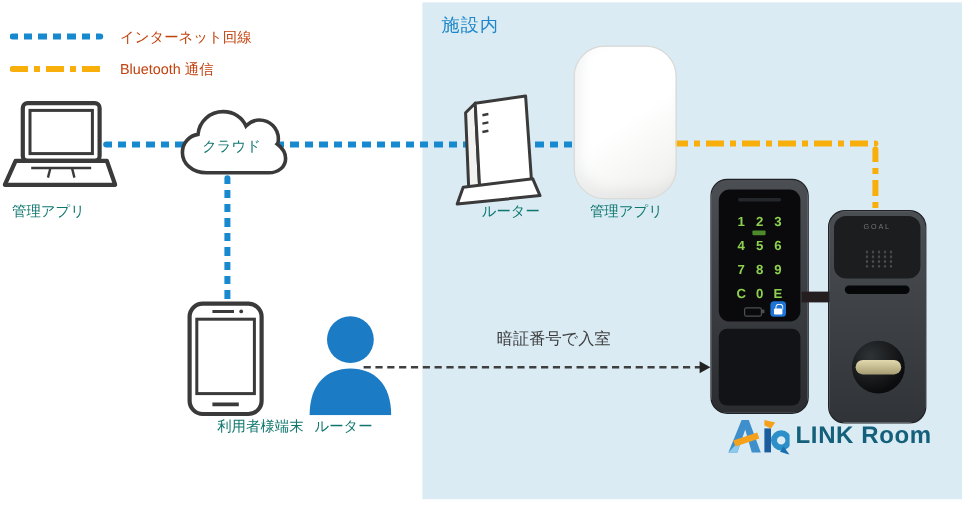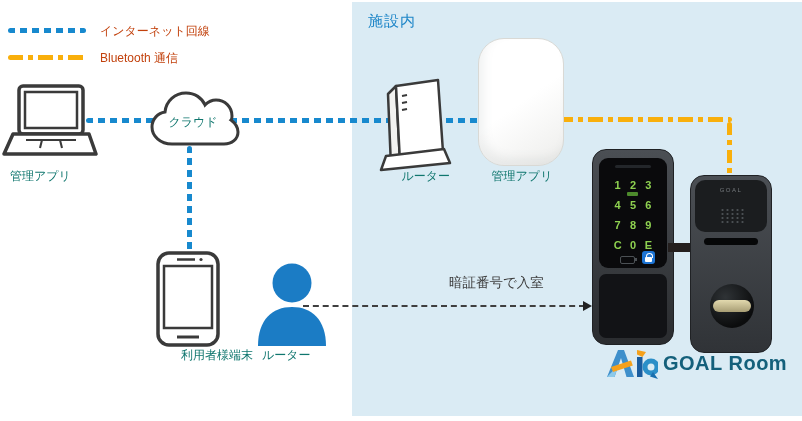--- a/index.html
+++ b/index.html
@@ -18,21 +18,21 @@
   .dashdot-h{background:repeating-linear-gradient(90deg,#F9AF0B 0 15px,transparent 15px 20px,#F9AF0B 20px 25px,transparent 25px 30px);}
   .dot-v{background:repeating-linear-gradient(180deg,#1789CE 0 7px,transparent 7px 12px);}
   .dashdot-v{background:repeating-linear-gradient(180deg,#F9AF0B 0 13px,transparent 13px 18px,#F9AF0B 18px 23px,transparent 23px 28px);}
   .hline{height:5px;border-radius:3px;}
   .vline{width:5px;border-radius:3px;}
   
   .node-label{font-size:12px;color:#0f766e;white-space:nowrap;}
   
   #pin-arrow{left:303px;top:305px;width:282px;border-top:2px dashed #3f3f3f;}
   #pin-arrow-head{left:583px;top:301px;width:0;height:0;border-top:5px solid transparent;border-bottom:5px solid transparent;border-left:9px solid #222;}
-  #pin-label{left:414px;top:274px;font-size:13.5px;color:#3c3c3c;margin-left:35px;}
+  #pin-label{left:414px;top:274px;font-size:13.5px;color:#3c3c3c;}
   
   #gateway{left:478px;top:38px;width:84px;height:126px;border-radius:26px;
     background:linear-gradient(145deg,#ffffff 50%,#ededeb);
     border:1px solid #d9d9d5;box-shadow:inset 5px -7px 10px rgba(120,125,130,0.10);}
   
   #keypad-unit{left:592px;top:149px;width:82px;height:196px;border-radius:14px;
     background:linear-gradient(180deg,#4b4f54,#2a2c2f);border:1px solid #1f2124;box-sizing:border-box;}
   #keypad-panel{left:6px;top:8px;width:68px;height:110px;background:#0a0a0c;border-radius:9px;}
   #keypad-slot{left:16px;top:7px;width:36px;height:3px;background:#23262a;border-radius:2px;}
   #keys-grid{left:11px;top:17px;width:46px;height:80px;display:grid;grid-template-columns:repeat(3,1fr);grid-auto-rows:20px;}
@@ -174,16 +174,16 @@
   <div class="abs" id="brand">
     <svg width="52" height="31" viewBox="0 0 52 31">
       <polygon points="1,29 12,2 18,2 28,29 20.5,29 15,10 8.5,29" fill="#3E8FCB"></polygon>
       <polygon points="1,29 8.5,29 12.5,17" fill="#8CC9EA"></polygon>
       <polygon points="5,19 25,12.5 26.8,17.5 7,24" fill="#F5A11C"></polygon>
       <rect x="31" y="9" width="5.5" height="20" fill="#1A5C9E"></rect>
       <polygon points="31,2 40,4 36.5,9 31,6.5" fill="#F5A11C"></polygon>
       <circle cx="45" cy="19" r="6" fill="none" stroke="#2C8FC8" stroke-width="5"></circle>
       <path d="M47,24 L52,31 L44,28.5 Z" fill="#1A6FAE"></path>
     </svg>
-    <span id="brand-product">GOAL Room</span>
+    <span id="brand-product">LINK Room</span>
   </div>
 
 </div>
 
 </body></html>

